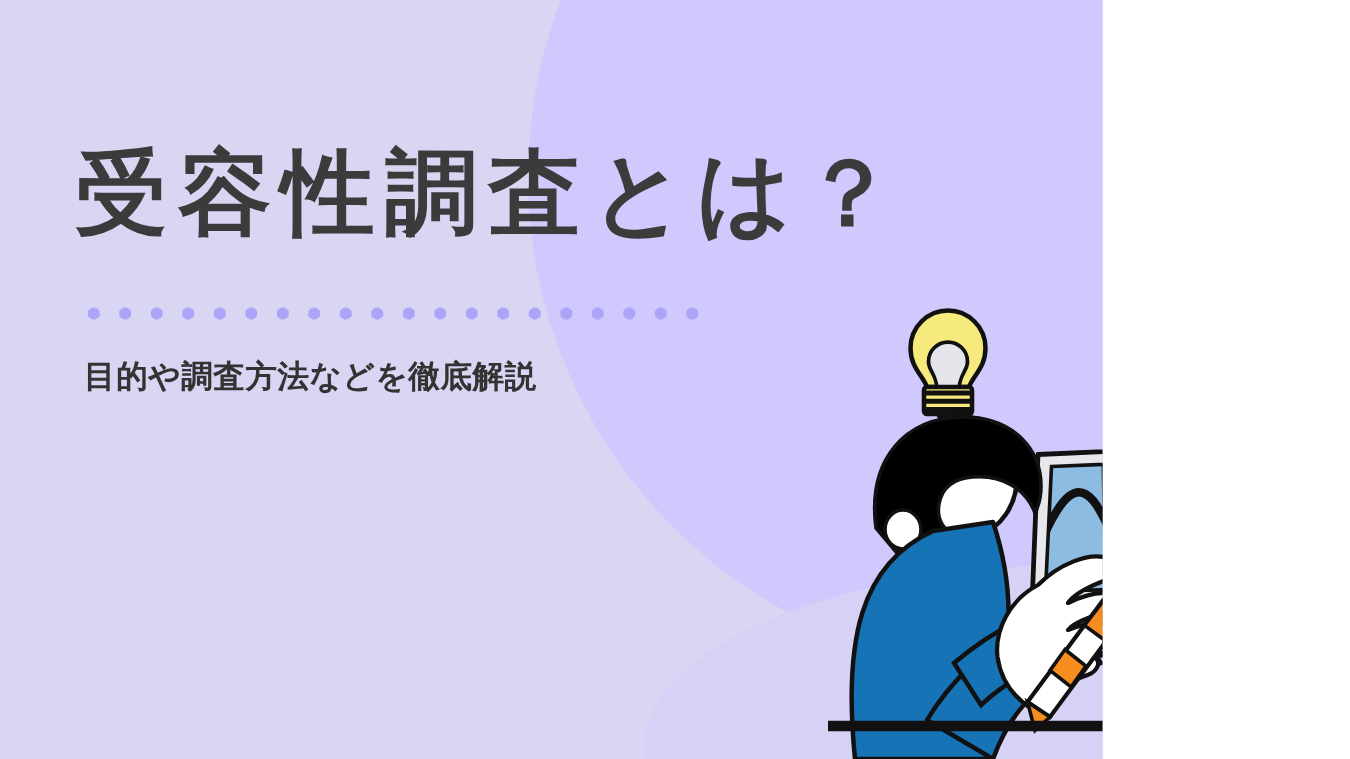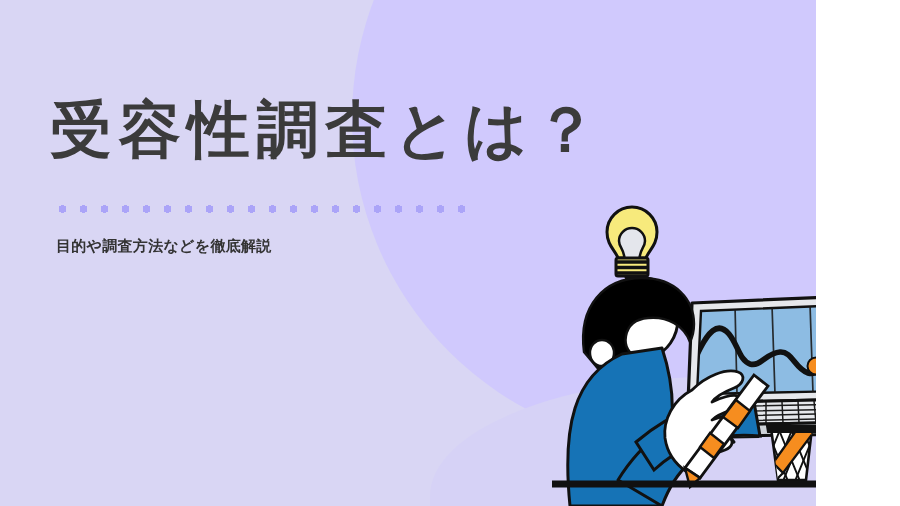--- a/index.html
+++ b/index.html
@@ -6,21 +6,21 @@
     margin: 0;
     padding: 0;
     background: #ffffff;
   }
   body {
     font-family: "Liberation Sans", "DejaVu Sans", sans-serif;
   }
 
   #canvas {
     position: relative;
-    width: 816px;
+    width: 735px;
     height: 506px;
     overflow: hidden;
     background: #d9d6f4;
   }
 
   
   .bg-base {
     position: absolute;
     inset: 0;
     background: #d9d6f4;
@@ -64,21 +64,21 @@
     height: 8px;
     background-image: radial-gradient(circle closest-side, #aba4f8 100%, transparent 100%);
     background-size: 21px 8px;
     background-repeat: repeat-x;
     background-position: 0 0;
   }
   .subtitle {
     position: absolute;
     left: 56px;
     top: 237px;
-    font-size: 15px;
+    font-size: 21px;
     font-weight: 700;
     color: #333333;
     letter-spacing: 0.02em;
     white-space: nowrap;
   }
 
   
   .illustration {
     position: absolute;
     left: 540px;

